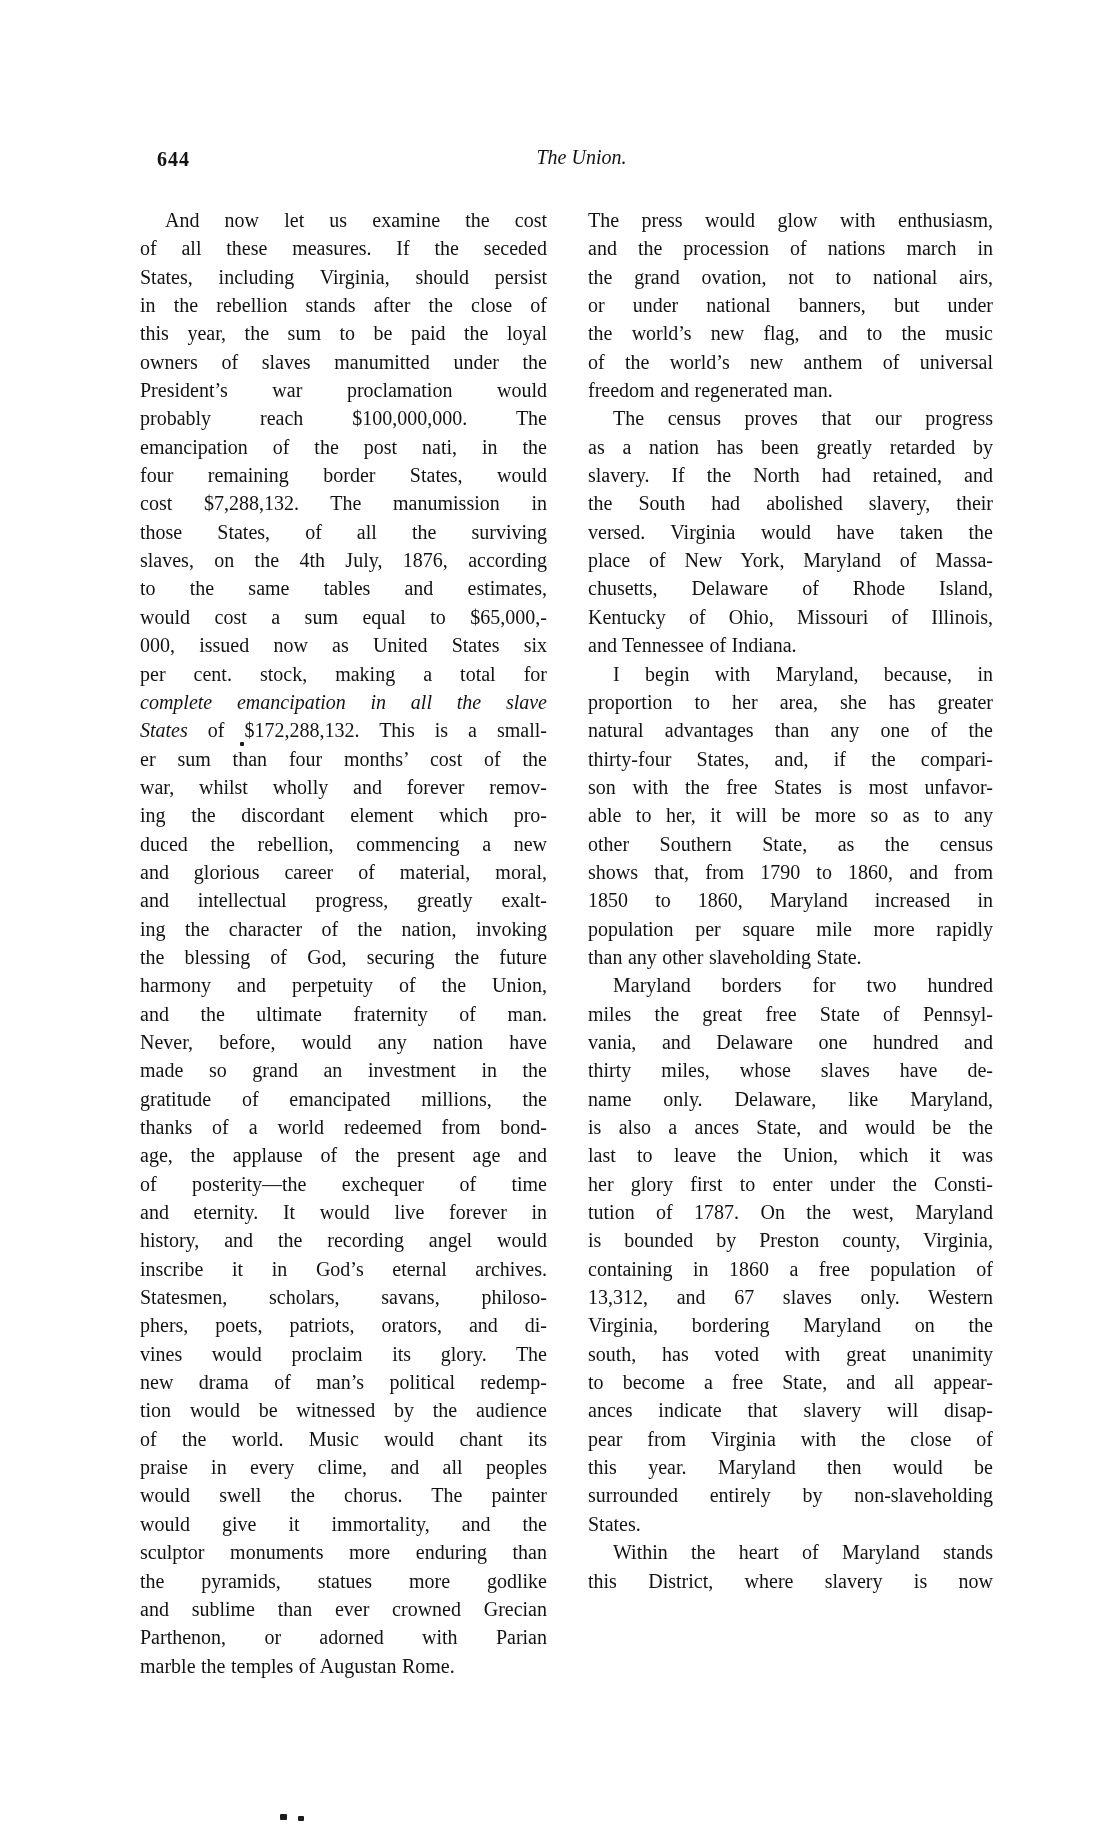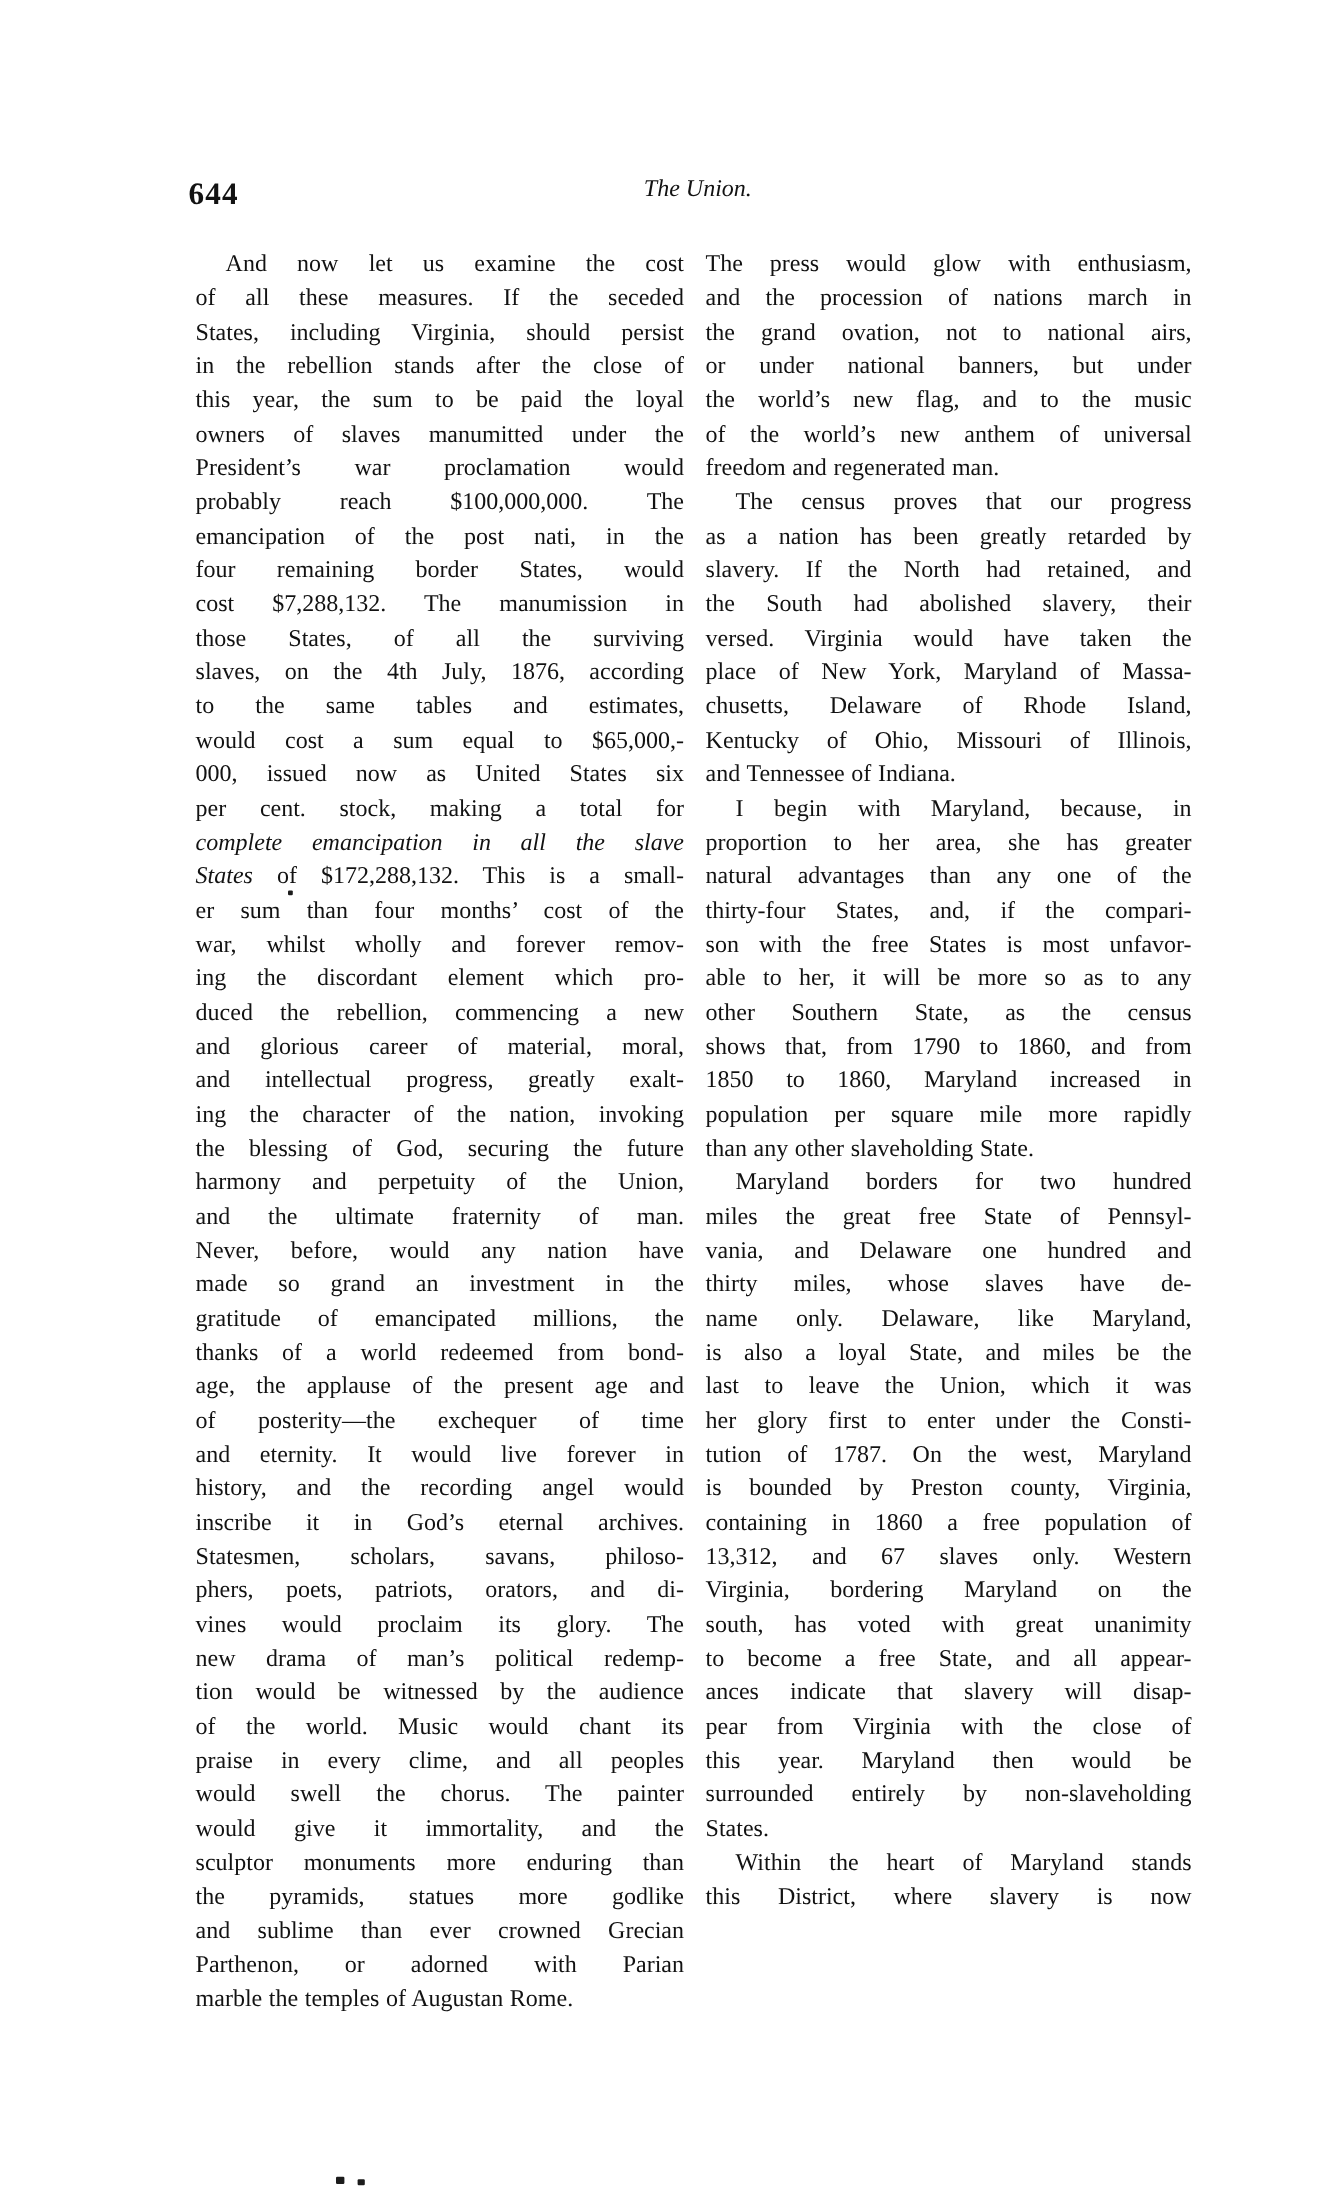--- a/index.html
+++ b/index.html
@@ -6,32 +6,32 @@
   body{
     width:1120px;height:1825px;
     background:#ffffff;
     position:relative;
     font-family:"Liberation Serif", serif;
     color:#121212;
   }
   .page{position:absolute;inset:0;background:#fff;overflow:hidden}
   .pagenum{
     position:absolute;left:157px;top:149px;
-    font-size:26px;font-weight:600;letter-spacing:1px;line-height:1;
+    font-size:20px;font-weight:600;letter-spacing:1px;line-height:1;
   }
   .pagetitle{
     position:absolute;left:430px;top:146px;width:303px;
     text-align:center;font-style:italic;font-size:20px;line-height:1.1;
   }
   .col{
     position:absolute;top:206px;
     font-size:20px;line-height:28.35px;
     word-spacing:0.5px;
   }
-  .col-left{left:163px;width:407px}
+  .col-left{left:140px;width:407px}
   .col-right{left:588px;width:405px}
   .tline{text-align:justify;text-align-last:justify}
   .tline.nojust{text-align-last:left}
   .tline.indent{text-indent:25px}
   .it{font-style:italic}
   .speck{position:absolute;background:#1c1c1c;border-radius:1px}
 </style>
 </head>
 <body>
 
@@ -122,21 +122,21 @@
       <div class="tline"><span>other Southern State, as the census</span></div>
       <div class="tline"><span>shows that, from 1790 to 1860, and from</span></div>
       <div class="tline"><span>1850 to 1860, Maryland increased in</span></div>
       <div class="tline"><span>population per square mile more rapidly</span></div>
       <div class="tline nojust"><span>than any other slaveholding State.</span></div>
       <div class="tline indent"><span>Maryland borders for two hundred</span></div>
       <div class="tline"><span>miles the great free State of Pennsyl-</span></div>
       <div class="tline"><span>vania, and Delaware one hundred and</span></div>
       <div class="tline"><span>thirty miles, whose slaves have de-</span></div>
       <div class="tline"><span>name only.  Delaware, like Maryland,</span></div>
-      <div class="tline"><span>is also a loyal State, and miles be the</span></div>
+      <div class="tline"><span>is also a ances State, and would be the</span></div>
       <div class="tline"><span>last to leave the Union, which it was</span></div>
       <div class="tline"><span>her glory first to enter under the Consti-</span></div>
       <div class="tline"><span>tution of 1787.  On the west, Maryland</span></div>
       <div class="tline"><span>is bounded by Preston county, Virginia,</span></div>
       <div class="tline"><span>containing in 1860 a free population of</span></div>
       <div class="tline"><span>13,312, and 67 slaves only.  Western</span></div>
       <div class="tline"><span>Virginia, bordering Maryland on the</span></div>
       <div class="tline"><span>south, has voted with great unanimity</span></div>
       <div class="tline"><span>to become a free State, and all appear-</span></div>
       <div class="tline"><span>ances indicate that slavery will disap-</span></div>

